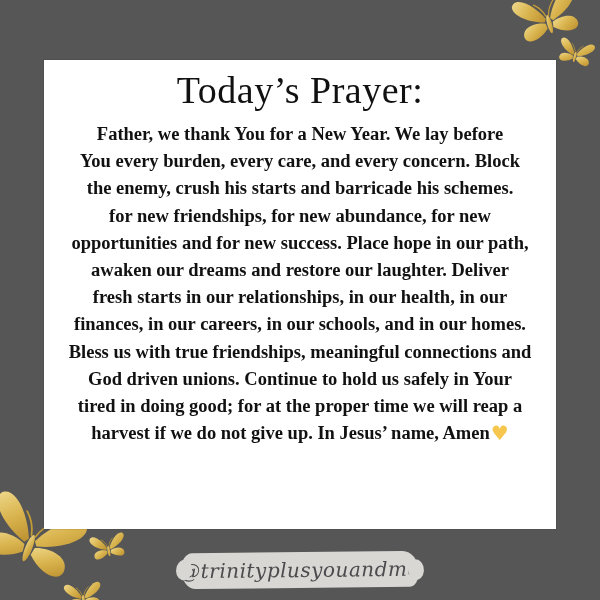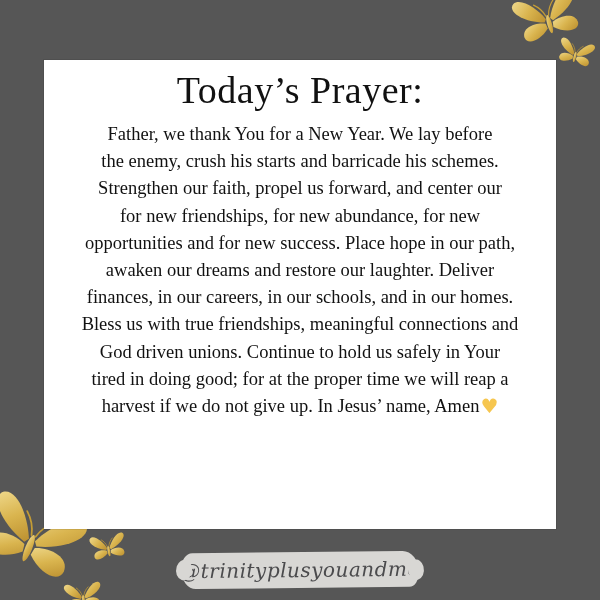--- a/index.html
+++ b/index.html
@@ -24,21 +24,21 @@
   }
   .title{
     margin:0;padding-top:7px;
     text-align:center;
     font-size:38px;line-height:46px;font-weight:400;
     color:var(--text);
     letter-spacing:0.5px;
   }
   .prayer{
     margin-top:8px;
-    font-weight:400;
+    font-weight:700;
     font-size:18.5px;line-height:27.2px;
     color:var(--text);
     text-align:center;
   }
   .prayer .line{
     position:relative;left:50%;transform:translateX(-50%);
     width:max-content;white-space:nowrap;
   }
   .heart{
     font-family:"DejaVu Sans", sans-serif;
@@ -118,25 +118,26 @@
       </svg></div>
   <div class="bfly b5"><svg>
         <use href="#bfly"></use>
       </svg></div>
 
   <div class="card">
     <h1 class="title">Today’s Prayer:</h1>
     <div class="prayer">
       <div>
           <div class="line">Father, we thank You for a New Year. We lay before</div>
+          <div class="line">You every burden, every care, and every concern. Block</div>
           <div class="line">the enemy, crush his starts and barricade his schemes.</div>
-          <div class="line">Strengthen our faith, propel us forward, and center our</div>
           <div class="line">for new friendships, for new abundance, for new</div>
           <div class="line">opportunities and for new success. Place hope in our path,</div>
           <div class="line">awaken our dreams and restore our laughter. Deliver</div>
+          <div class="line">fresh starts in our relationships, in our health, in our</div>
           <div class="line">finances, in our careers, in our schools, and in our homes.</div>
           <div class="line">Bless us with true friendships, meaningful connections and</div>
           <div class="line">God driven unions. Continue to hold us safely in Your</div>
           <div class="line">tired in doing good; for at the proper time we will reap a</div>
         </div>
       <div class="line"><span>harvest if we do not give up. In Jesus’ name, Amen</span><span class="heart">♥</span></div>
     </div>
   </div>
 
   <div class="pill">

